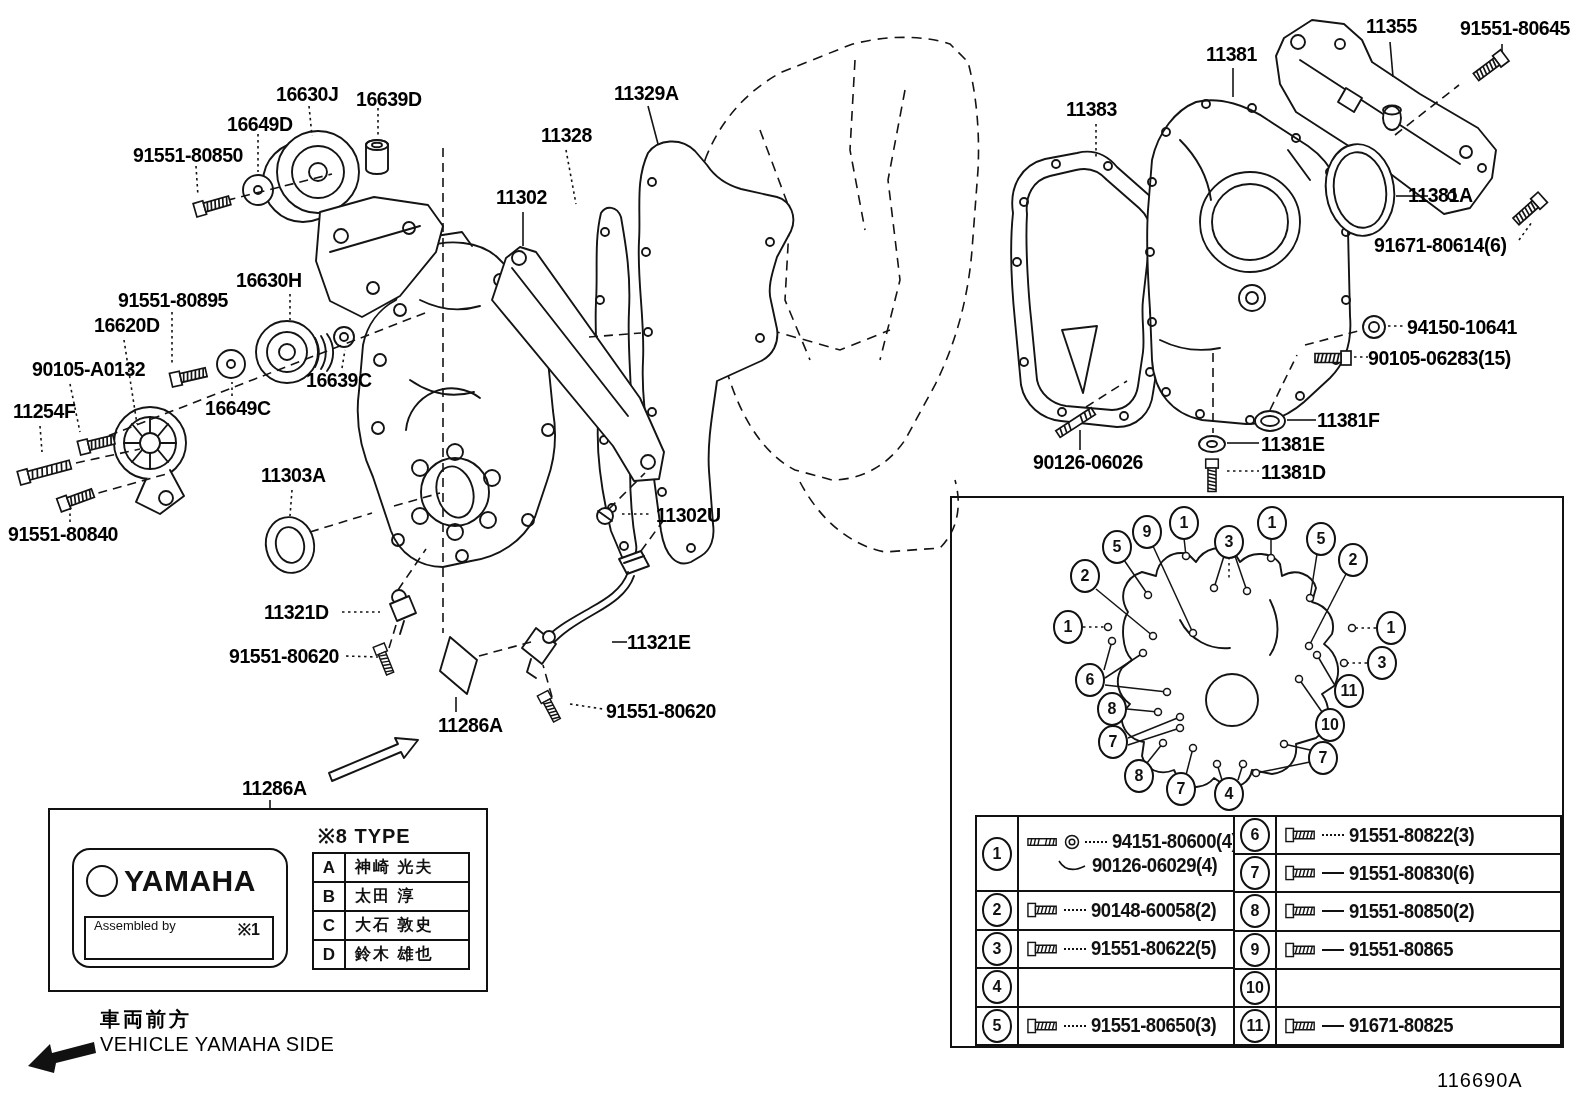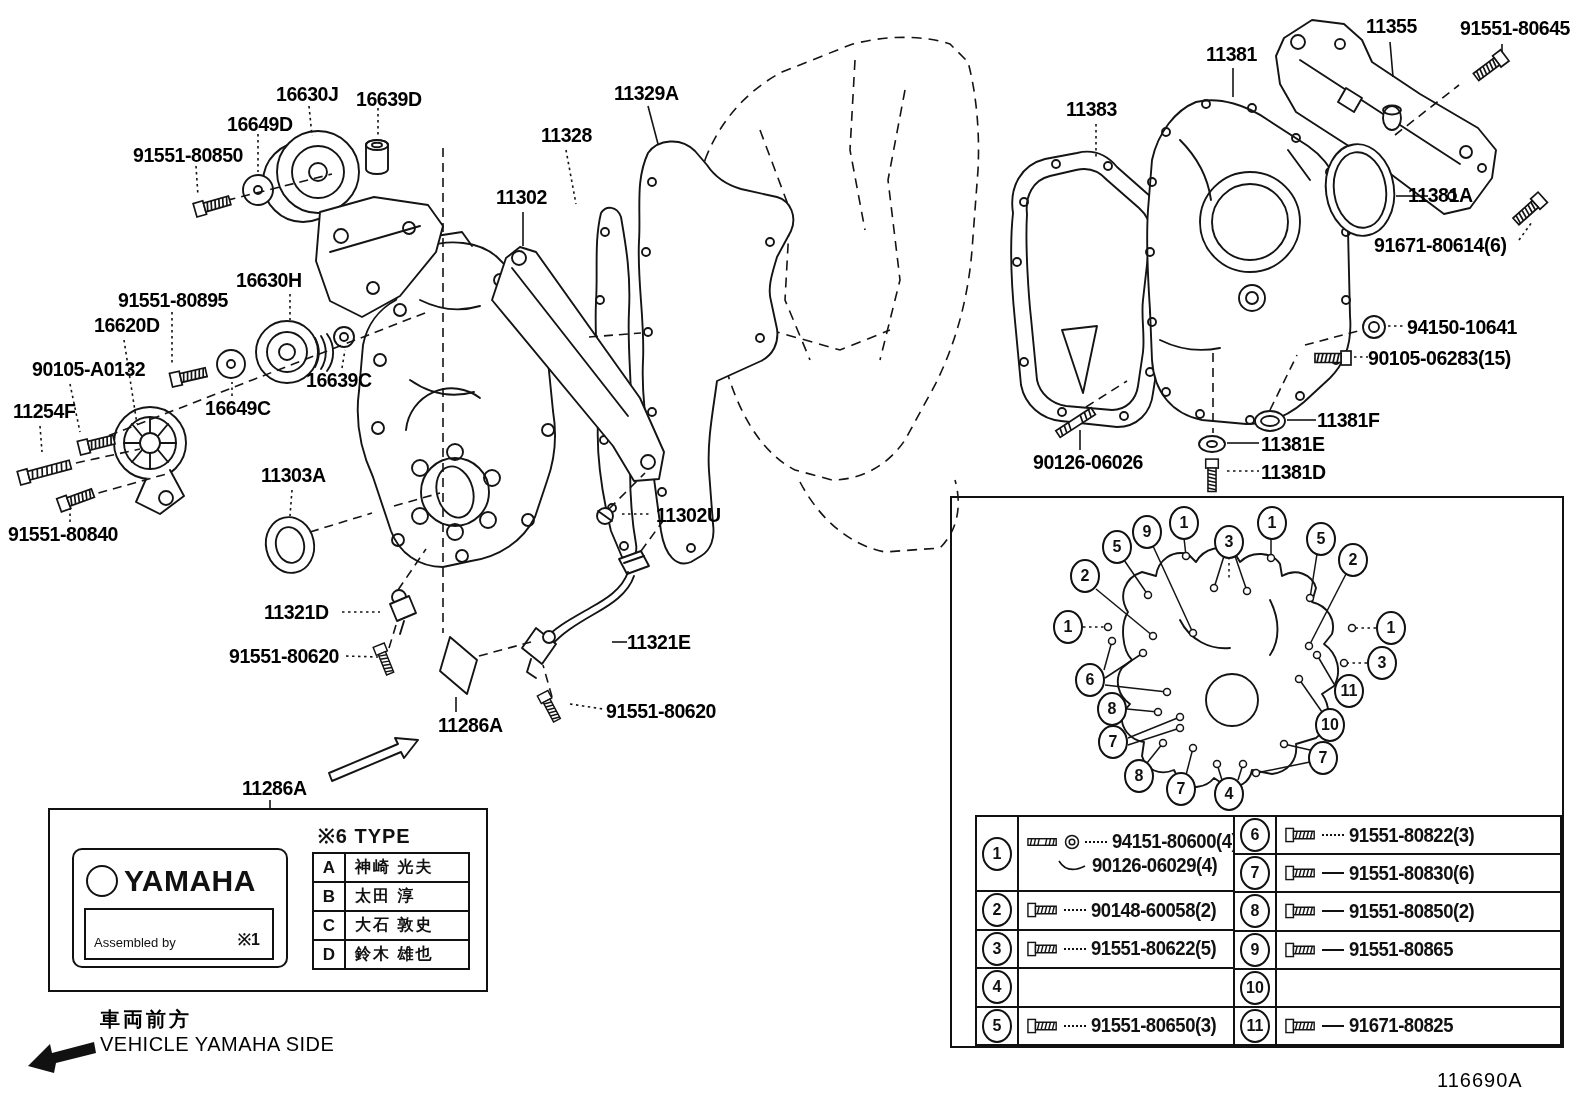--- a/index.html
+++ b/index.html
@@ -17,26 +17,26 @@
   .frow:first-child{border-top:0}
   .fnum{width:40px;border-right:2px solid #111;display:flex;align-items:center;justify-content:center;flex:none}
   .fcell{flex:1;display:flex;flex-direction:column;justify-content:center;padding-left:8px;gap:1px;min-width:0}
   .fline{display:flex;align-items:center;gap:5px}
   .ptext{font-weight:700;font-size:19.5px;letter-spacing:-0.5px;white-space:nowrap;
          transform:scaleX(.95);transform-origin:left center}
   .conn{width:22px;border-top:2px solid #111;flex:none}
   .conn.dot{border-top:2px dotted #111}
   .bicon{flex:none}
   .ybox{position:absolute;left:48px;top:808px;width:436px;height:180px;border:2px solid #111;background:#fff}
-  .yinner{position:absolute;left:22px;top:38px;width:212px;height:116px;border:2px solid #111;border-radius:10px}
+  .yinner{position:absolute;left:22px;top:38px;width:212px;height:116px;border:2px solid #111;border-radius:18px}
   .ylogorow{position:absolute;left:12px;top:14px;display:flex;align-items:center;gap:6px}
   .ylogo{width:28px;height:28px;border:2.5px solid #111;border-radius:50%;flex:none}
   .ybrand{font-weight:700;font-size:30px;letter-spacing:0.5px}
   .yassy{position:absolute;left:10px;right:12px;bottom:6px;height:40px;border:2px solid #111;
-         display:flex;align-items:flex-end;justify-content:space-between;padding:0 12px 8px 8px}
+         display:flex;align-items:flex-start;justify-content:space-between;padding:0 12px 0 8px}
   .yassy .al{font-size:13px}
   .yassy .ar{font-size:16px;font-weight:600}
   .ytypehead{position:absolute;left:268px;top:12px;font-weight:600;font-size:20px;letter-spacing:1px}
   .ytable{position:absolute;left:262px;top:42px;width:154px;height:114px;border:2px solid #111;
           display:flex;flex-direction:column;background:#fff}
   .yrow{flex:1;display:flex;border-top:2px solid #111;min-height:0}
   .yrow:first-child{border-top:0}
   .ykey{width:30px;border-right:2px solid #111;display:flex;align-items:center;justify-content:center;
         font-weight:600;font-size:17px;flex:none}
   .yname{flex:1;display:flex;align-items:center;padding-left:9px;font-size:16px;font-weight:600;letter-spacing:2px;white-space:nowrap}
@@ -607,21 +607,21 @@
   <div class="yinner">
     <div class="ylogorow">
       <span class="ylogo"></span>
       <span class="ybrand">YAMAHA</span>
     </div>
     <div class="yassy">
       <span class="al">Assembled by</span>
       <span class="ar">※1</span>
     </div>
   </div>
-  <div class="ytypehead">※6  TYPE</div>
+  <div class="ytypehead">※8  TYPE</div>
   <div class="ytable">
     <div class="yrow">
       <div class="ykey">A</div>
       <div class="yname">神崎 光夫</div>
     </div>
     <div class="yrow">
       <div class="ykey">B</div>
       <div class="yname">太田 淳</div>
     </div>
     <div class="yrow">

